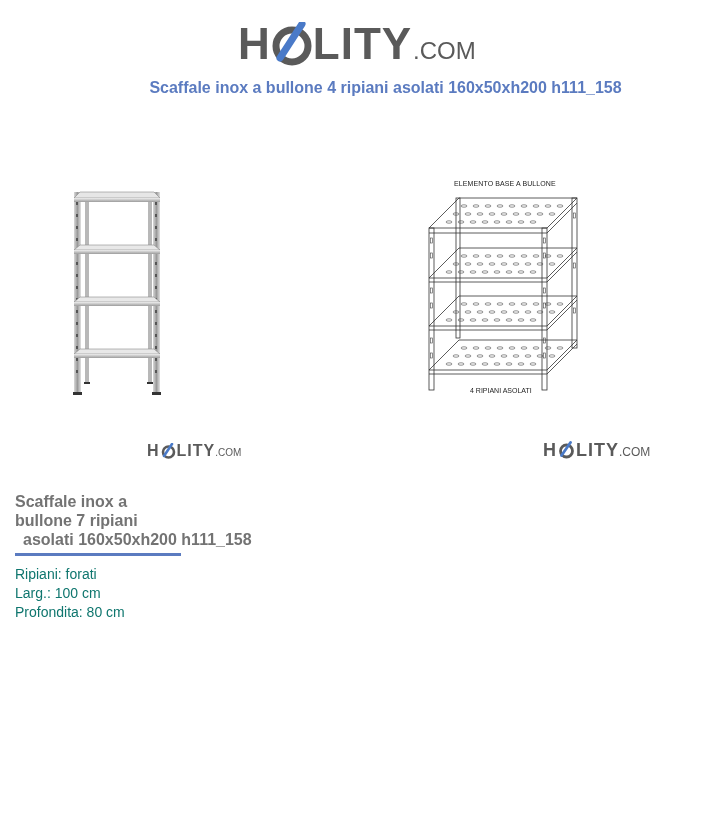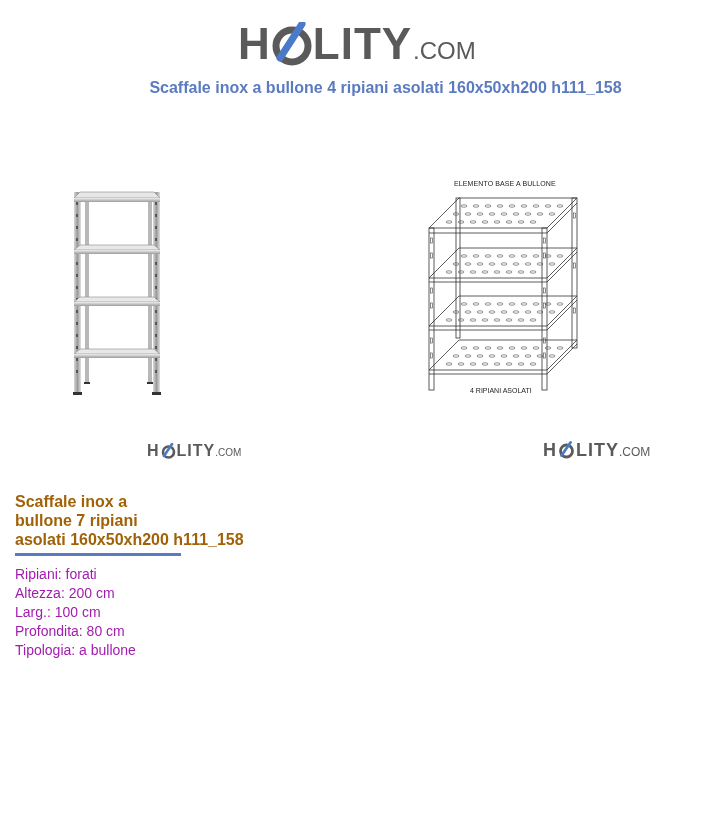--- a/index.html
+++ b/index.html
@@ -42,29 +42,29 @@
     .page-title {
       left: 0; top: 79px; width: 771px;
       text-align: center;
       font-size: 16px; font-weight: bold;
       color: #5b7bc0;
     }
 
     .section-title {
       left: 15px; top: 492px; width: 240px;
       font-size: 16px; font-weight: bold;
-      color: #a16207; line-height: 19px;
+      color: #737373; line-height: 19px;
     }
     .title-rule {
       left: 15px; top: 553px; width: 166px; height: 3px;
       background: #5b7bc0;
     }
     .specs {
       left: 15px; top: 565px;
-      font-size: 14px; line-height: 19px; color: #a21caf;
+      font-size: 14px; line-height: 19px; color: #0f766e;
     }
     .spec-row { white-space: nowrap; }
   </style>
 </head>
 <body>
 
 <div class="abs logo-main">
   <span class="logo-text big">H</span>
   <span class="logo-o" style="width:40px;height:44px;margin:0 1px;">
     <svg width="40" height="44" viewBox="0 0 40 44">
@@ -249,23 +249,21 @@
       <path d="M 3.5 14.5 L 12.5 1.5" stroke="#4a7ac8" stroke-width="2.8" stroke-linecap="round"></path>
     </svg>
   </span>
   <span class="logo-text big" style="font-size:18px;">LITY</span>
   <span class="logo-text com" style="font-size:12px;">.COM</span>
 </div>
 
 <div class="abs section-title">
   <div>Scaffale inox a</div>
   <div>bullone 7 ripiani</div>
-  <div style="white-space:nowrap;">asolati 160x50xh200 h111_158</div>
+  <div style="white-space:nowrap;margin-left:8px;">asolati 160x50xh200 h111_158</div>
 </div>
 <div class="abs title-rule"></div>
 
 <div class="abs specs">
   <div class="spec-row">Ripiani: forati</div>
-  <div class="spec-row">Altezza: 200 cm</div>
   <div class="spec-row">Larg.: 100 cm</div>
   <div class="spec-row">Profondita: 80 cm</div>
-  <div class="spec-row">Tipologia: a bullone</div>
 </div>
 
 </body></html>

